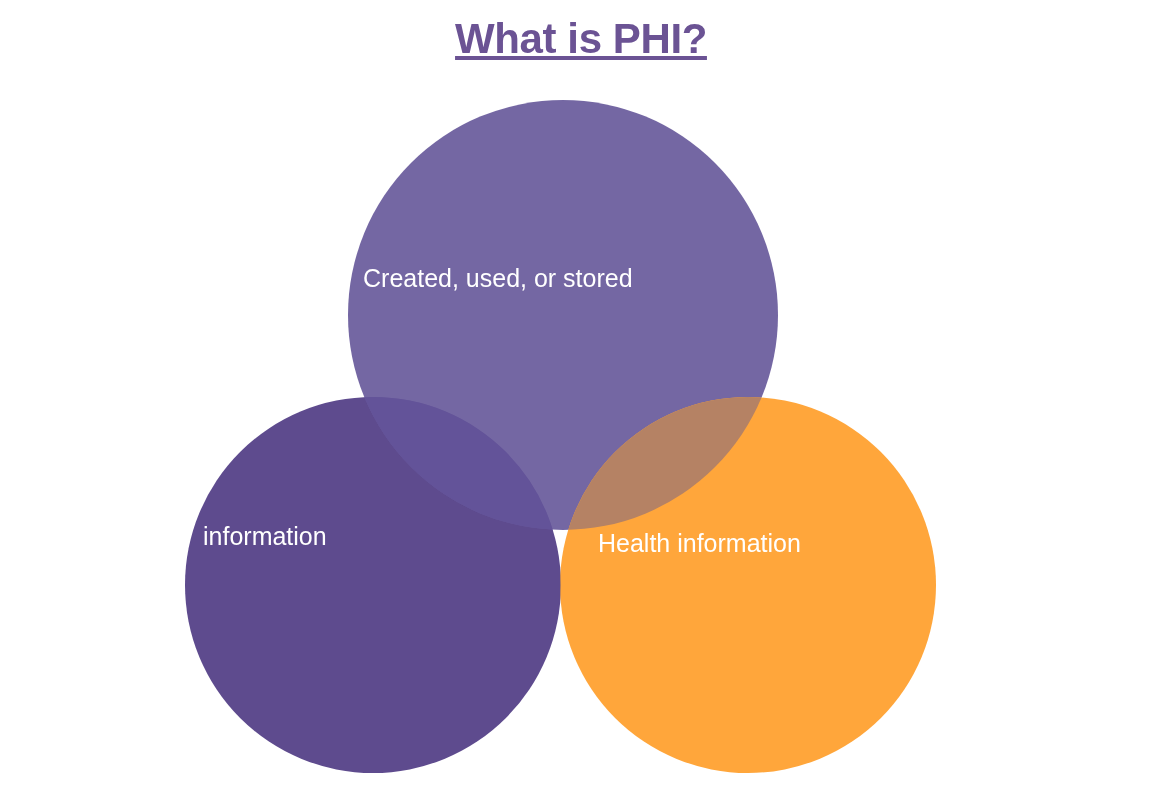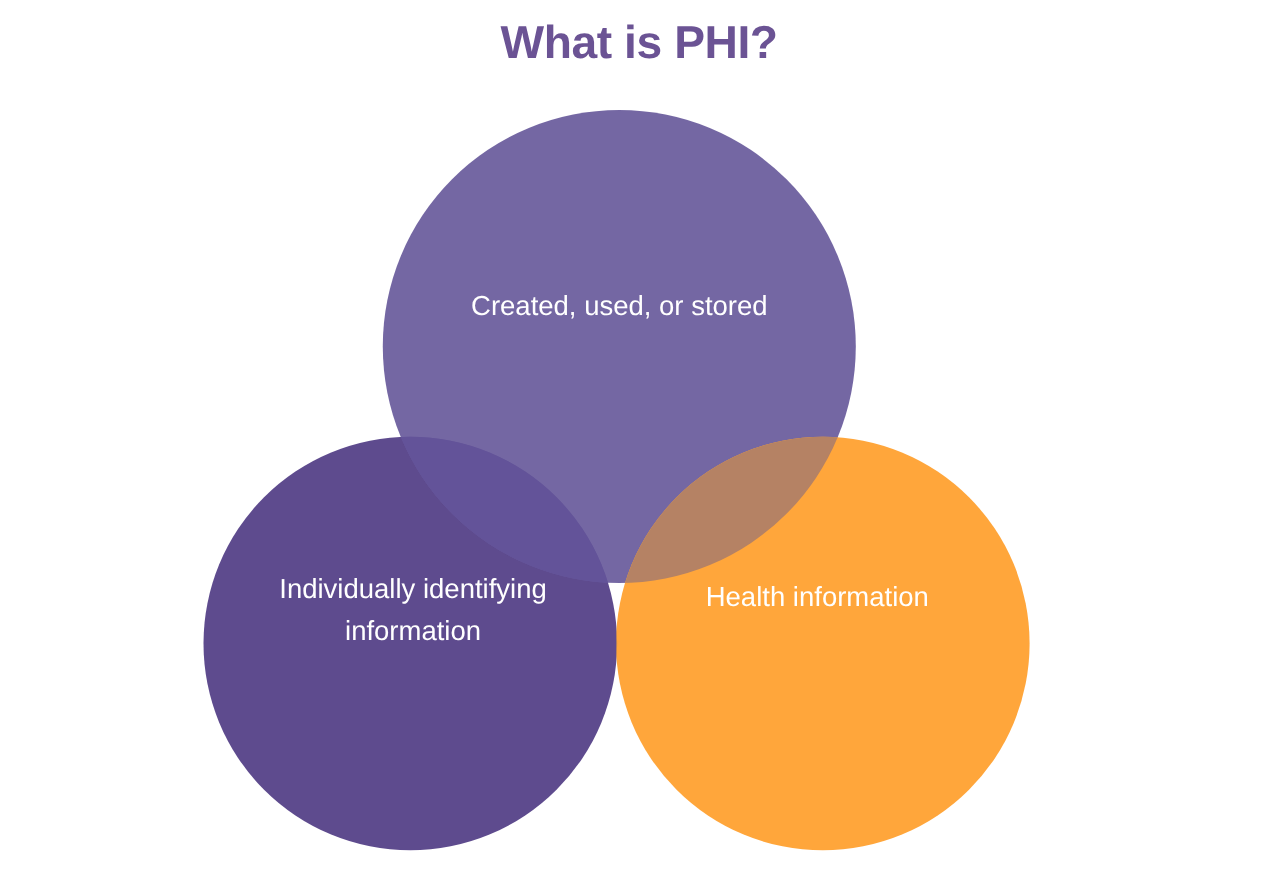--- a/index.html
+++ b/index.html
@@ -29,20 +29,21 @@
     left: 0;
     top: 14px;
     width: 1162px;
     text-align: center;
     font-size: 42px;
     font-weight: bold;
     letter-spacing: -0.4px;
     color: #6B5394;
     line-height: 1.2;
     user-select: none;
+    text-decoration: underline;
   }
 
   
   #venn-stage {
     position: absolute;
     left: 0;
     top: 0;
     width: 1162px;
     height: 794px;
   }
@@ -53,21 +54,20 @@
     top: 0;
     display: block;
   }
 
   
   .venn-label {
     position: absolute;
     color: #ffffff;
     font-size: 25px;
     line-height: 1.52;
-    text-align: center;
     user-select: none;
     pointer-events: none;
     font-weight: normal;
   }
 
   #label-top {
     left: 363px;
     top: 259px;
     width: 400px;
   }
@@ -132,21 +132,20 @@
           <circle cx="373" cy="585" r="188" fill="#AC7860"></circle>
         </g>
       </g>
     </svg>
 
     <div class="venn-label" id="label-top">
       <div>Created, used, or stored</div>
     </div>
 
     <div class="venn-label" id="label-left">
-      <div>Individually identifying</div>
       <div>information</div>
     </div>
 
     <div class="venn-label" id="label-right">
       <div>Health information</div>
     </div>
 
   </div>
 </div>
 

